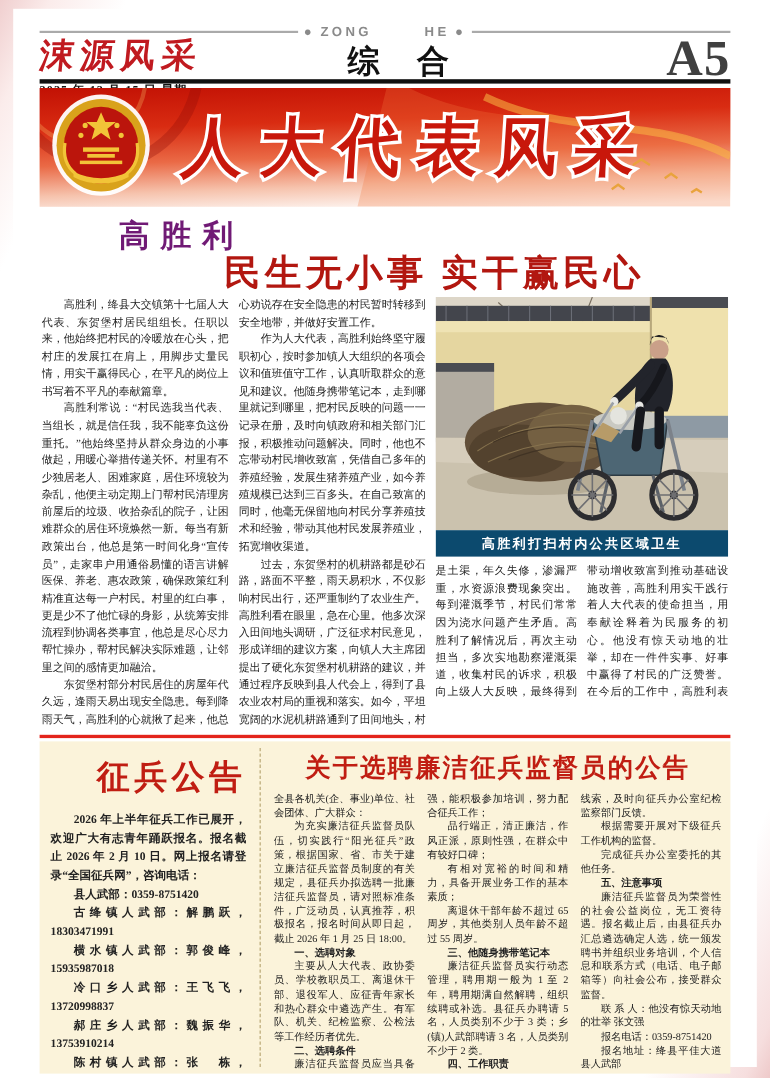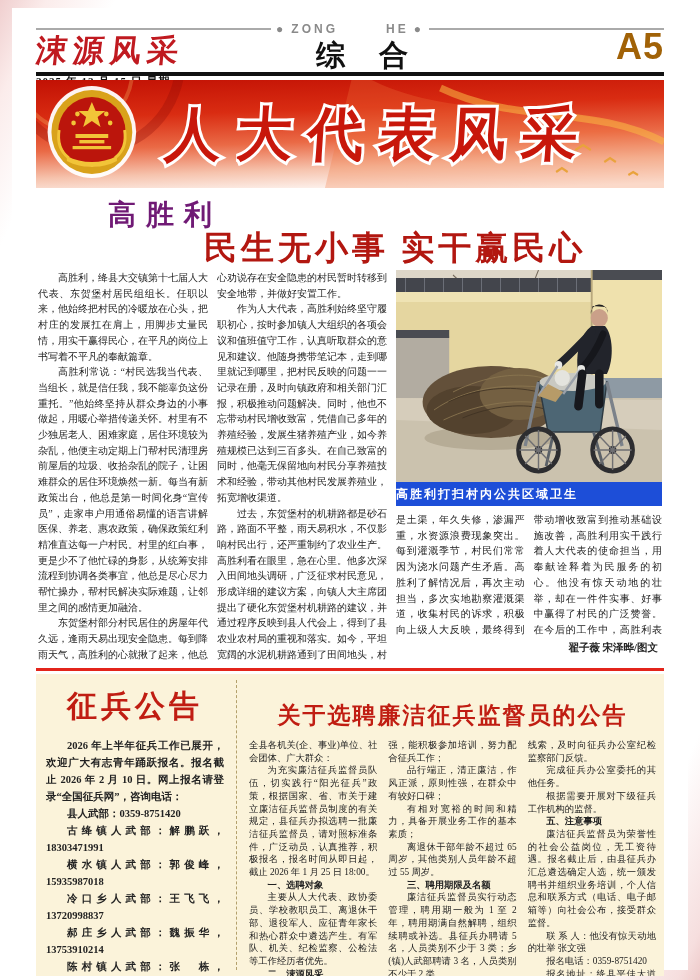--- a/index.html
+++ b/index.html
@@ -17,22 +17,22 @@
   .pinrow .rule{flex:1;height:2px;background:#aaa;}
   .pinrow .gap{width:38px;}
   .masthead{position:absolute;left:24px;top:22px;}
   .masthead .mh-title{font-size:31px;font-weight:bold;color:#c01a20;letter-spacing:6px;transform:skewX(-6deg);
     font-family:"Liberation Serif","DejaVu Serif",serif;}
   .masthead .mh-date{font-size:11px;font-weight:bold;color:#111;margin-top:2px;letter-spacing:1px;}
   .sec-chars{position:absolute;left:255px;top:28px;width:190px;display:flex;justify-content:center;gap:34px;
     font-size:29px;font-weight:bold;color:#111;font-family:"Liberation Serif","DejaVu Serif",serif;}
   .editorbox{position:absolute;right:90px;top:26px;text-align:left;font-family:Liberation Mono, monospace;margin-top:48px;}
   .editorbox div{font-size:11px;font-weight:bold;color:#111;line-height:16px;}
-  .pageno{position:absolute;right:24px;top:18px;font-family:Liberation Sans, sans-serif;
-    font-size:36px;font-weight:900;color:#a16207;letter-spacing:1px;}
+  .pageno{position:absolute;right:24px;top:18px;font-family:Liberation Serif, serif;
+    font-size:46px;font-weight:900;color:#404040;letter-spacing:1px;}
   .blackrule{position:absolute;left:24px;right:24px;top:64px;height:4px;background:#111;}
 
   
   .banner{position:absolute;left:24px;right:24px;top:72px;height:108px;overflow:hidden;
     background:linear-gradient(178deg,#c21104 0%,#d92c12 30%,#ea6a46 55%,#f6c3ad 76%,#ffffff 96%);}
   .banner svg{display:block;width:100%;height:100%;}
 
   
   .hl-author{position:absolute;left:96px;top:188px;font-size:28px;font-weight:bold;color:#701a75;letter-spacing:10px;
     font-family:"Liberation Sans","DejaVu Sans",sans-serif;}
@@ -41,36 +41,36 @@
 
   
   .article{position:absolute;left:26px;right:26px;top:262px;height:392px;display:flex;gap:9px;overflow:hidden;}
   .art-col{width:170px;flex:none;overflow:hidden;font-size:10px;line-height:15.7px;color:#1d1d1d;}
   .cols p{margin:0;text-indent:2em;text-align:justify;}
   p.noind{text-indent:0;}
   p.head{font-weight:bold;}
   .art-right{flex:1;display:flex;flex-direction:column;overflow:hidden;}
   .photo{width:100%;height:212px;background:#d8d2c6;}
   .photo svg{display:block;width:100%;height:100%;}
-  .caption{height:24px;line-height:24px;background:#1d4ed8;color:#fff;font-size:12px;
+  .caption{height:24px;line-height:24px;background:#0c4a6e;color:#fff;text-align:center;font-size:12px;
     font-weight:bold;letter-spacing:2px;font-family:"Liberation Sans","DejaVu Sans",sans-serif;}
   .subcols{display:flex;gap:9px;margin-top:6px;height:126px;overflow:hidden;}
   .subcol{flex:1;overflow:hidden;font-size:10px;line-height:15.7px;}
   .byline{text-align:right;font-weight:bold;font-size:10.5px;margin-top:3px;padding-right:4px;}
 
   
   .redrule{position:absolute;left:24px;right:24px;top:660px;height:3px;background:#e3241b;}
   .notices{position:absolute;left:24px;right:24px;top:666px;height:302px;background:#fbf3da;display:flex;overflow:hidden;}
   .notice-left{width:196px;flex:none;padding:8px 8px 4px 10px;box-sizing:border-box;}
-  .nl-title{text-align:center;font-size:30px;font-weight:900;color:#c01d12;letter-spacing:4px;margin:4px 0 10px 0;
+  .nl-title{text-align:right;font-size:30px;font-weight:900;color:#c01d12;letter-spacing:4px;margin:4px 0 10px 0;
     font-family:"Liberation Serif","DejaVu Serif",serif;}
   .nl-body{font-size:10.5px;line-height:17px;font-weight:bold;color:#222;}
   .nl-body p{margin:0;}
   .divider{border-left:1px dashed #b3a06b;margin:6px 4px;}
-  .notice-right{flex:1;padding:24px 8px;box-sizing:border-box;overflow:hidden;}
+  .notice-right{flex:1;padding:6px 8px;box-sizing:border-box;overflow:hidden;}
   .nr-title{text-align:center;font-size:23px;font-weight:900;color:#c01d12;letter-spacing:2px;margin:2px 0 8px 0;
     font-family:"Liberation Serif","DejaVu Serif",serif;}
   .nr-cols{display:flex;gap:11px;height:252px;overflow:hidden;}
   .nr-col{flex:1;overflow:hidden;font-size:9.3px;line-height:12.7px;color:#222;}
 </style>
 </head>
 <body>
 
 <div class="sheet">
 
@@ -217,21 +217,20 @@
       </div>
       <div class="caption">高胜利打扫村内公共区域卫生</div>
       <div class="subcols cols">
         <div class="subcol">
             <p class="noind">是土渠，年久失修，渗漏严重，水资源浪费现象突出。每到灌溉季节，村民们常常因为浇水问题产生矛盾。高胜利了解情况后，再次主动担当，多次实地勘察灌溉渠道，收集村民的诉求，积极向上级人大反映，最终得到了落实。如今，崭新的灌溉管道遍布田间，水流顺畅，水资源利用率大幅提高，彻底解决了村民的灌溉难题，让村民们的庄稼获得了更好的收成。</p>
           </div>
         <div class="subcol">
             <p class="noind">带动增收致富到推动基础设施改善，高胜利用实干践行着人大代表的使命担当，用奉献诠释着为民服务的初心。他没有惊天动地的壮举，却在一件件实事、好事中赢得了村民的广泛赞誉。在今后的工作中，高胜利表示，将继续坚守岗位、履职尽责，为东贺堡村的发展贡献更多力量，让村民的生活越来越美好。</p>
           </div>
       </div>
-      <div class="byline">翟子薇  宋泽晔/图文</div>
     </div>
   </div>
 
   <div class="redrule"></div>
   <div class="notices">
     <div class="notice-left">
       <div class="nl-title">征兵公告</div>
       <div class="nl-body cols">
           <p>2026 年上半年征兵工作已展开，欢迎广大有志青年踊跃报名。报名截止 2026 年 2 月 10 日。网上报名请登录“全国征兵网”，咨询电话：</p>
           <p>县人武部：0359-8751420</p>
@@ -244,36 +243,36 @@
     </div>
     <div class="divider"></div>
     <div class="notice-right">
       <div class="nr-title">关于选聘廉洁征兵监督员的公告</div>
       <div class="nr-cols cols">
         <div class="nr-col">
             <p class="noind">全县各机关(企、事业)单位、社会团体、广大群众：</p>
             <p>为充实廉洁征兵监督员队伍，切实践行“阳光征兵”政策，根据国家、省、市关于建立廉洁征兵监督员制度的有关规定，县征兵办拟选聘一批廉洁征兵监督员，请对照标准条件，广泛动员，认真推荐，积极报名，报名时间从即日起，截止 2026 年 1 月 25 日 18:00。</p>
             <p class="head">一、选聘对象</p>
             <p>主要从人大代表、政协委员、学校教职员工、离退休干部、退役军人、应征青年家长和热心群众中遴选产生。有军队、机关、纪检监察、公检法等工作经历者优先。</p>
-            <p class="head">二、涑源风采</p>
+            <p class="head">二、选聘条件</p>
             <p>廉洁征兵监督员应当具备以下基本条件：</p>
           </div>
         <div class="nr-col">
             <p class="noind">强，能积极参加培训，努力配合征兵工作；</p>
             <p>品行端正，清正廉洁，作风正派，原则性强，在群众中有较好口碑；</p>
             <p>有相对宽裕的时间和精力，具备开展业务工作的基本素质；</p>
             <p>离退休干部年龄不超过 65 周岁，其他类别人员年龄不超过 55 周岁。</p>
-            <p class="head">三、聘用期限及名额</p>
+            <p class="head">三、他随身携带笔记本</p>
             <p>廉洁征兵监督员实行动态管理，聘用期一般为 1 至 2 年，聘用期满自然解聘，组织续聘或补选。县征兵办聘请 5 名，人员类别不少于 3 类；乡(镇)人武部聘请 3 名，人员类别不少于 2 类。</p>
             <p class="head">四、工作职责</p>
           </div>
         <div class="nr-col">
             <p class="noind">线索，及时向征兵办公室纪检监察部门反馈。</p>
+            <p>根据需要开展对下级征兵工作机构的监督。</p>
             <p>完成征兵办公室委托的其他任务。</p>
-            <p>根据需要开展对下级征兵工作机构的监督。</p>
             <p class="head">五、注意事项</p>
             <p>廉洁征兵监督员为荣誉性的社会公益岗位，无工资待遇。报名截止后，由县征兵办汇总遴选确定人选，统一颁发聘书并组织业务培训，个人信息和联系方式（电话、电子邮箱等）向社会公布，接受群众监督。</p>
             <p>联 系 人：他没有惊天动地的壮举 张文强</p>
             <p>报名电话：0359-8751420</p>
             <p>报名地址：绛县平佳大道县人武部</p>
           </div>
       </div>
     </div>
   </div>
 

